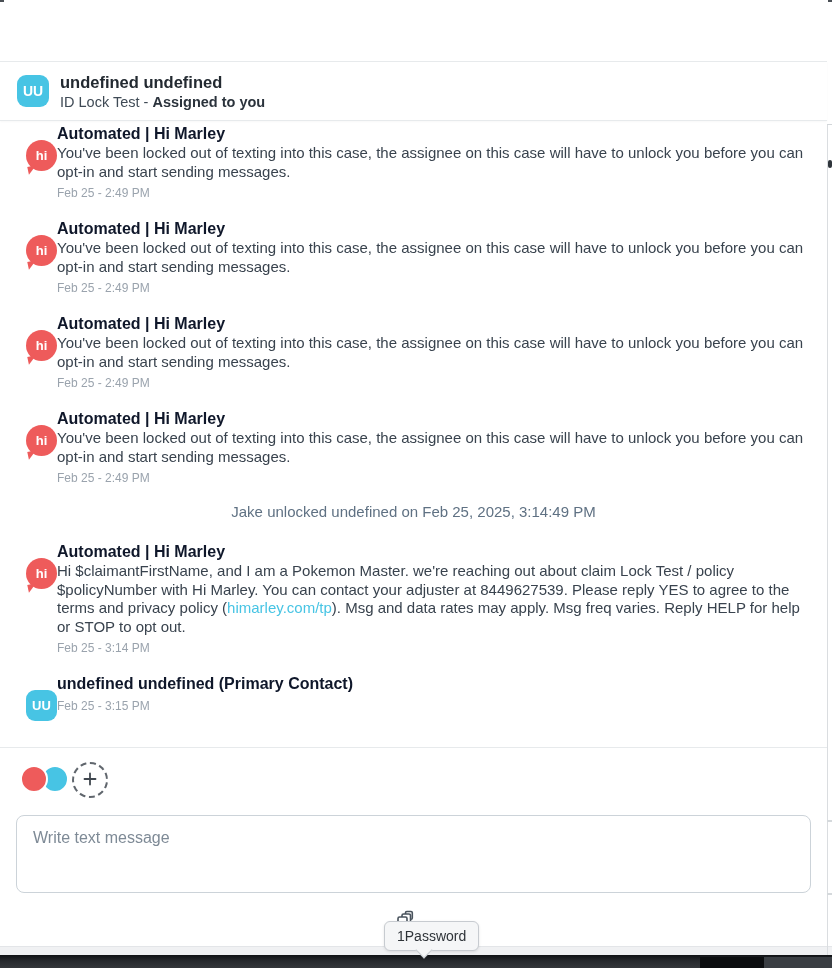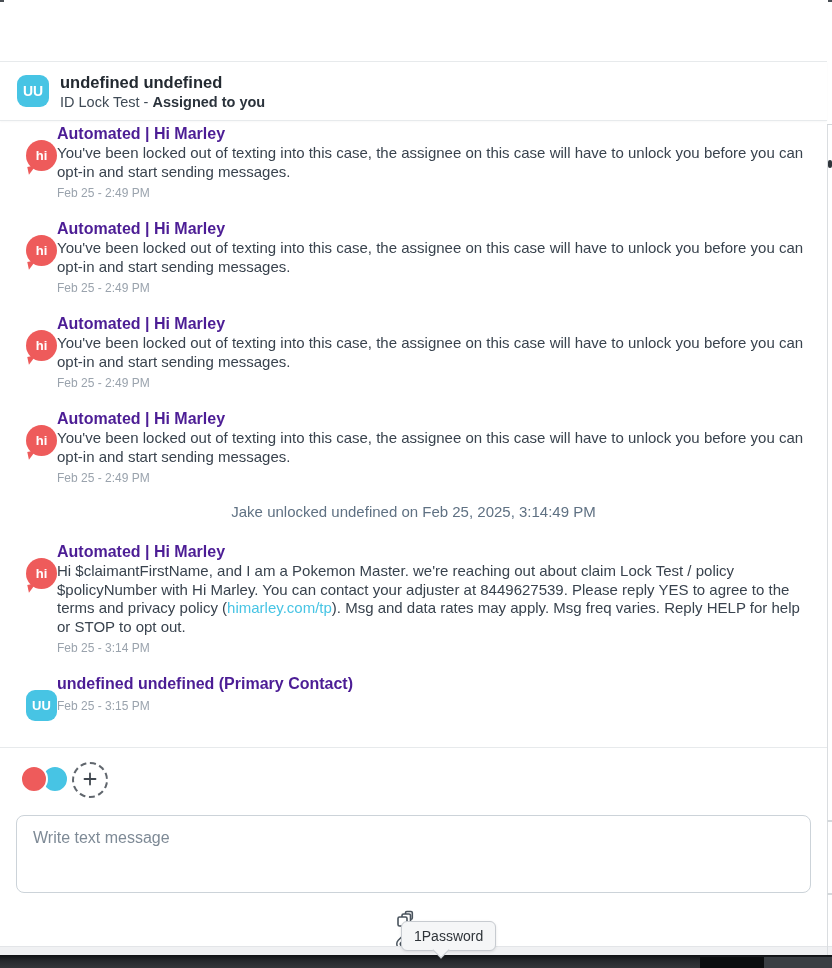--- a/index.html
+++ b/index.html
@@ -43,21 +43,21 @@
     content:""; position:absolute; bottom:-3px; left:2px; width:0; height:0;
     border-left:9px solid #ee5b5b; border-bottom:8px solid transparent;
     transform:rotate(-12deg);
   }
   .av-initials {
     width:31px; height:31px; border-radius:9px; background:#47c4e4;
     color:#fff; font-weight:bold; font-size:13px;
     display:flex; align-items:center; justify-content:center;
   }
   .msg-content { flex:1; min-width:0; }
-  .msg-title { font-size:16px; font-weight:bold; color:#4c1d95; line-height:21px; }
+  .msg-title { font-size:16px; font-weight:bold; color:#0f172a; line-height:21px; }
   .msg-body { font-size:15px; color:#39434e; line-height:18.5px; }
   .msg-body a { color:#47c4e4; text-decoration:none; }
   .msg-time { font-size:12px; color:#9aa3ad; line-height:14px; margin-top:5px; }
   .sys-row { text-align:center; font-size:15px; color:#5f7183; line-height:18px; margin:12px 0 20px 0; }
 
   
   .footer-divider { position:absolute; top:747px; left:0; width:827px; height:1px; background:#e7eaec; }
   .composer { position:absolute; top:748px; left:0; width:827px; height:198px; background:#fff; }
   .participants { position:relative; height:36px; margin:16px 0 0 20px; }
   .chip { position:absolute; top:1px; width:28px; height:28px; border-radius:50%;
@@ -92,21 +92,21 @@
     color:#000000; font-family:Liberation Serif, serif; font-size:15.5px;
     display:flex; align-items:center; justify-content:center; gap:26px; cursor:pointer;
   }
   .send-caret {
     width:34px; height:33px; background:#9aa6b4; border:none; border-left:1px solid #fff;
     border-radius:0 4px 4px 0; color:#fff; display:flex; align-items:center; justify-content:center; cursor:pointer;
   }
 
   
   .os-tooltip {
-    position:absolute; left:401px; top:921px; height:30px; padding:0 12px;
+    position:absolute; left:384px; top:921px; height:30px; padding:0 12px;
     background:#f5f6f7; border:1px solid #c7cbd0; border-radius:6px;
     display:flex; align-items:center; font-size:14px; color:#2e3338; z-index:6;
     box-shadow:0 1px 3px rgba(0,0,0,0.10);
   }
   .os-tooltip::after {
     content:""; position:absolute; left:33px; bottom:-6px; width:11px; height:11px;
     background:#f5f6f7; border-right:1px solid #c7cbd0; border-bottom:1px solid #c7cbd0;
     transform:rotate(45deg);
   }
 

